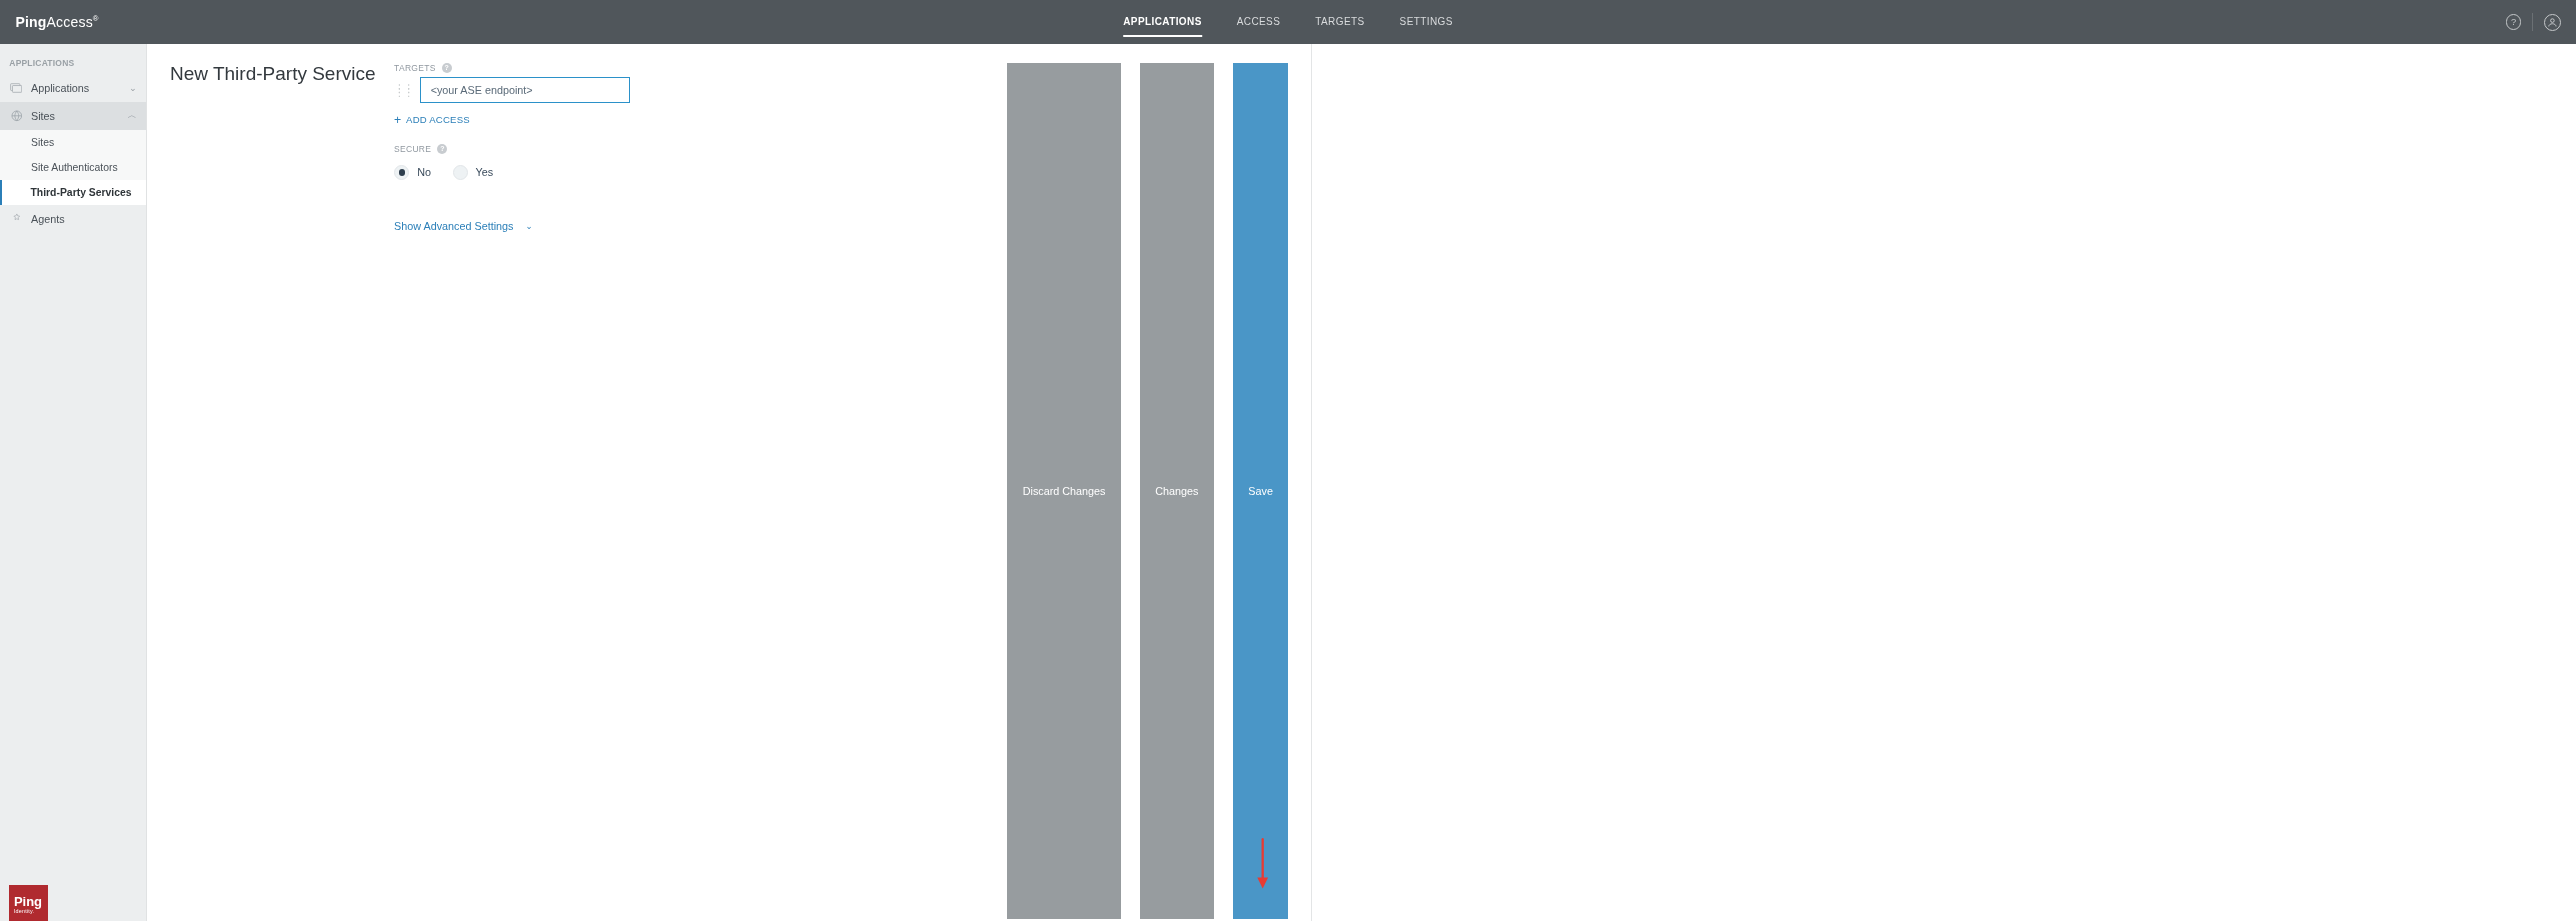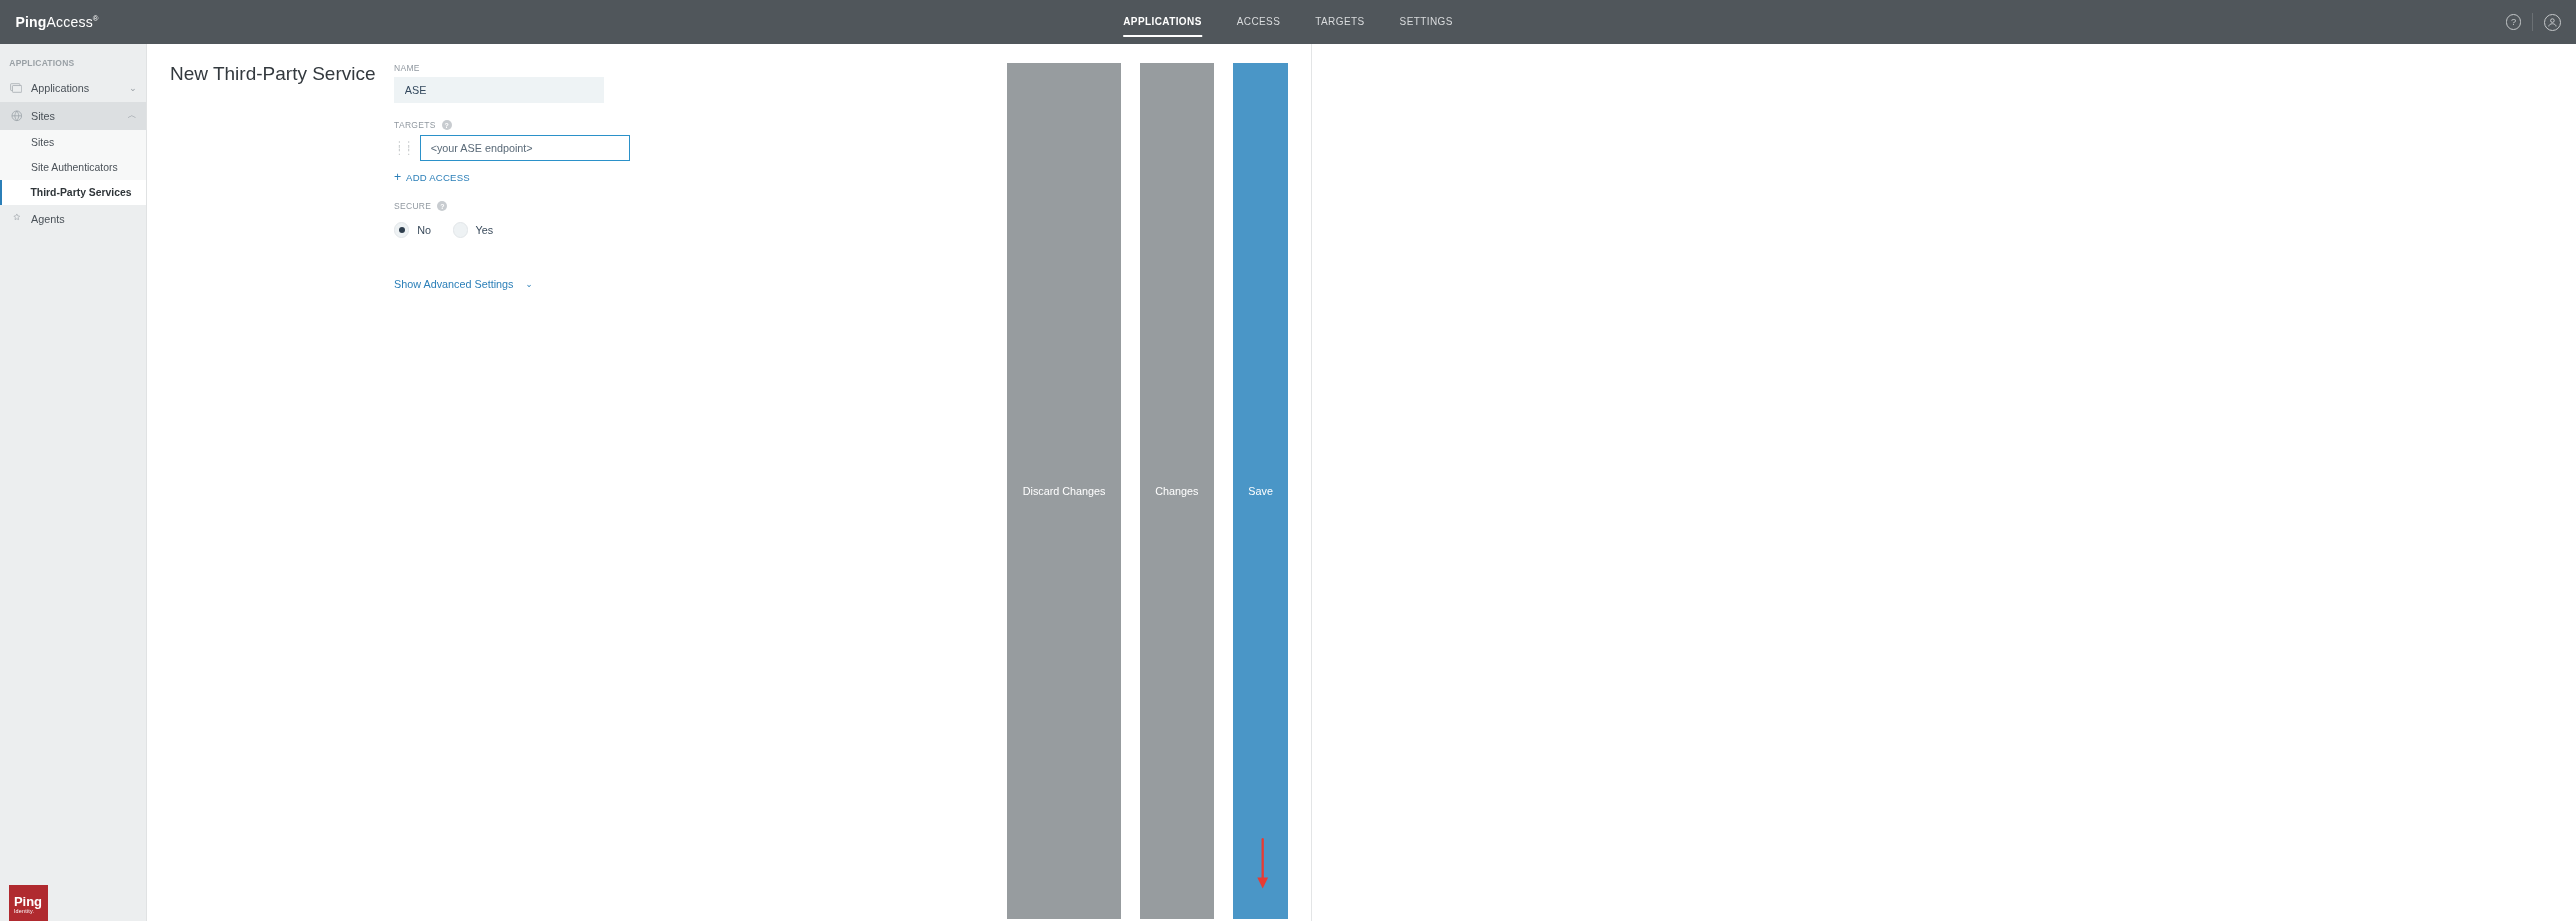--- a/index.html
+++ b/index.html
@@ -133,24 +133,20 @@
     <div class="brandbox">
       <span class="big">Ping</span>
       <span class="small">Identity.</span>
     </div>
   </aside>
 
   <main class="main">
     <h1>New Third-Party Service</h1>
 
     <div class="form">
-      <div class="field">
-        <div class="label">NAME</div>
-        <input class="text-input" value="ASE" style="">
-      </div>
 
       <div class="field">
         <div class="label">
           <span>TARGETS</span>
           <span class="help-ic">?</span>
         </div>
         <div class="target-row">
           <span class="drag-handle">⋮⋮<br>⋮⋮</span>
           <input class="target-input" value="&lt;your ASE endpoint&gt;" style="">
         </div>

